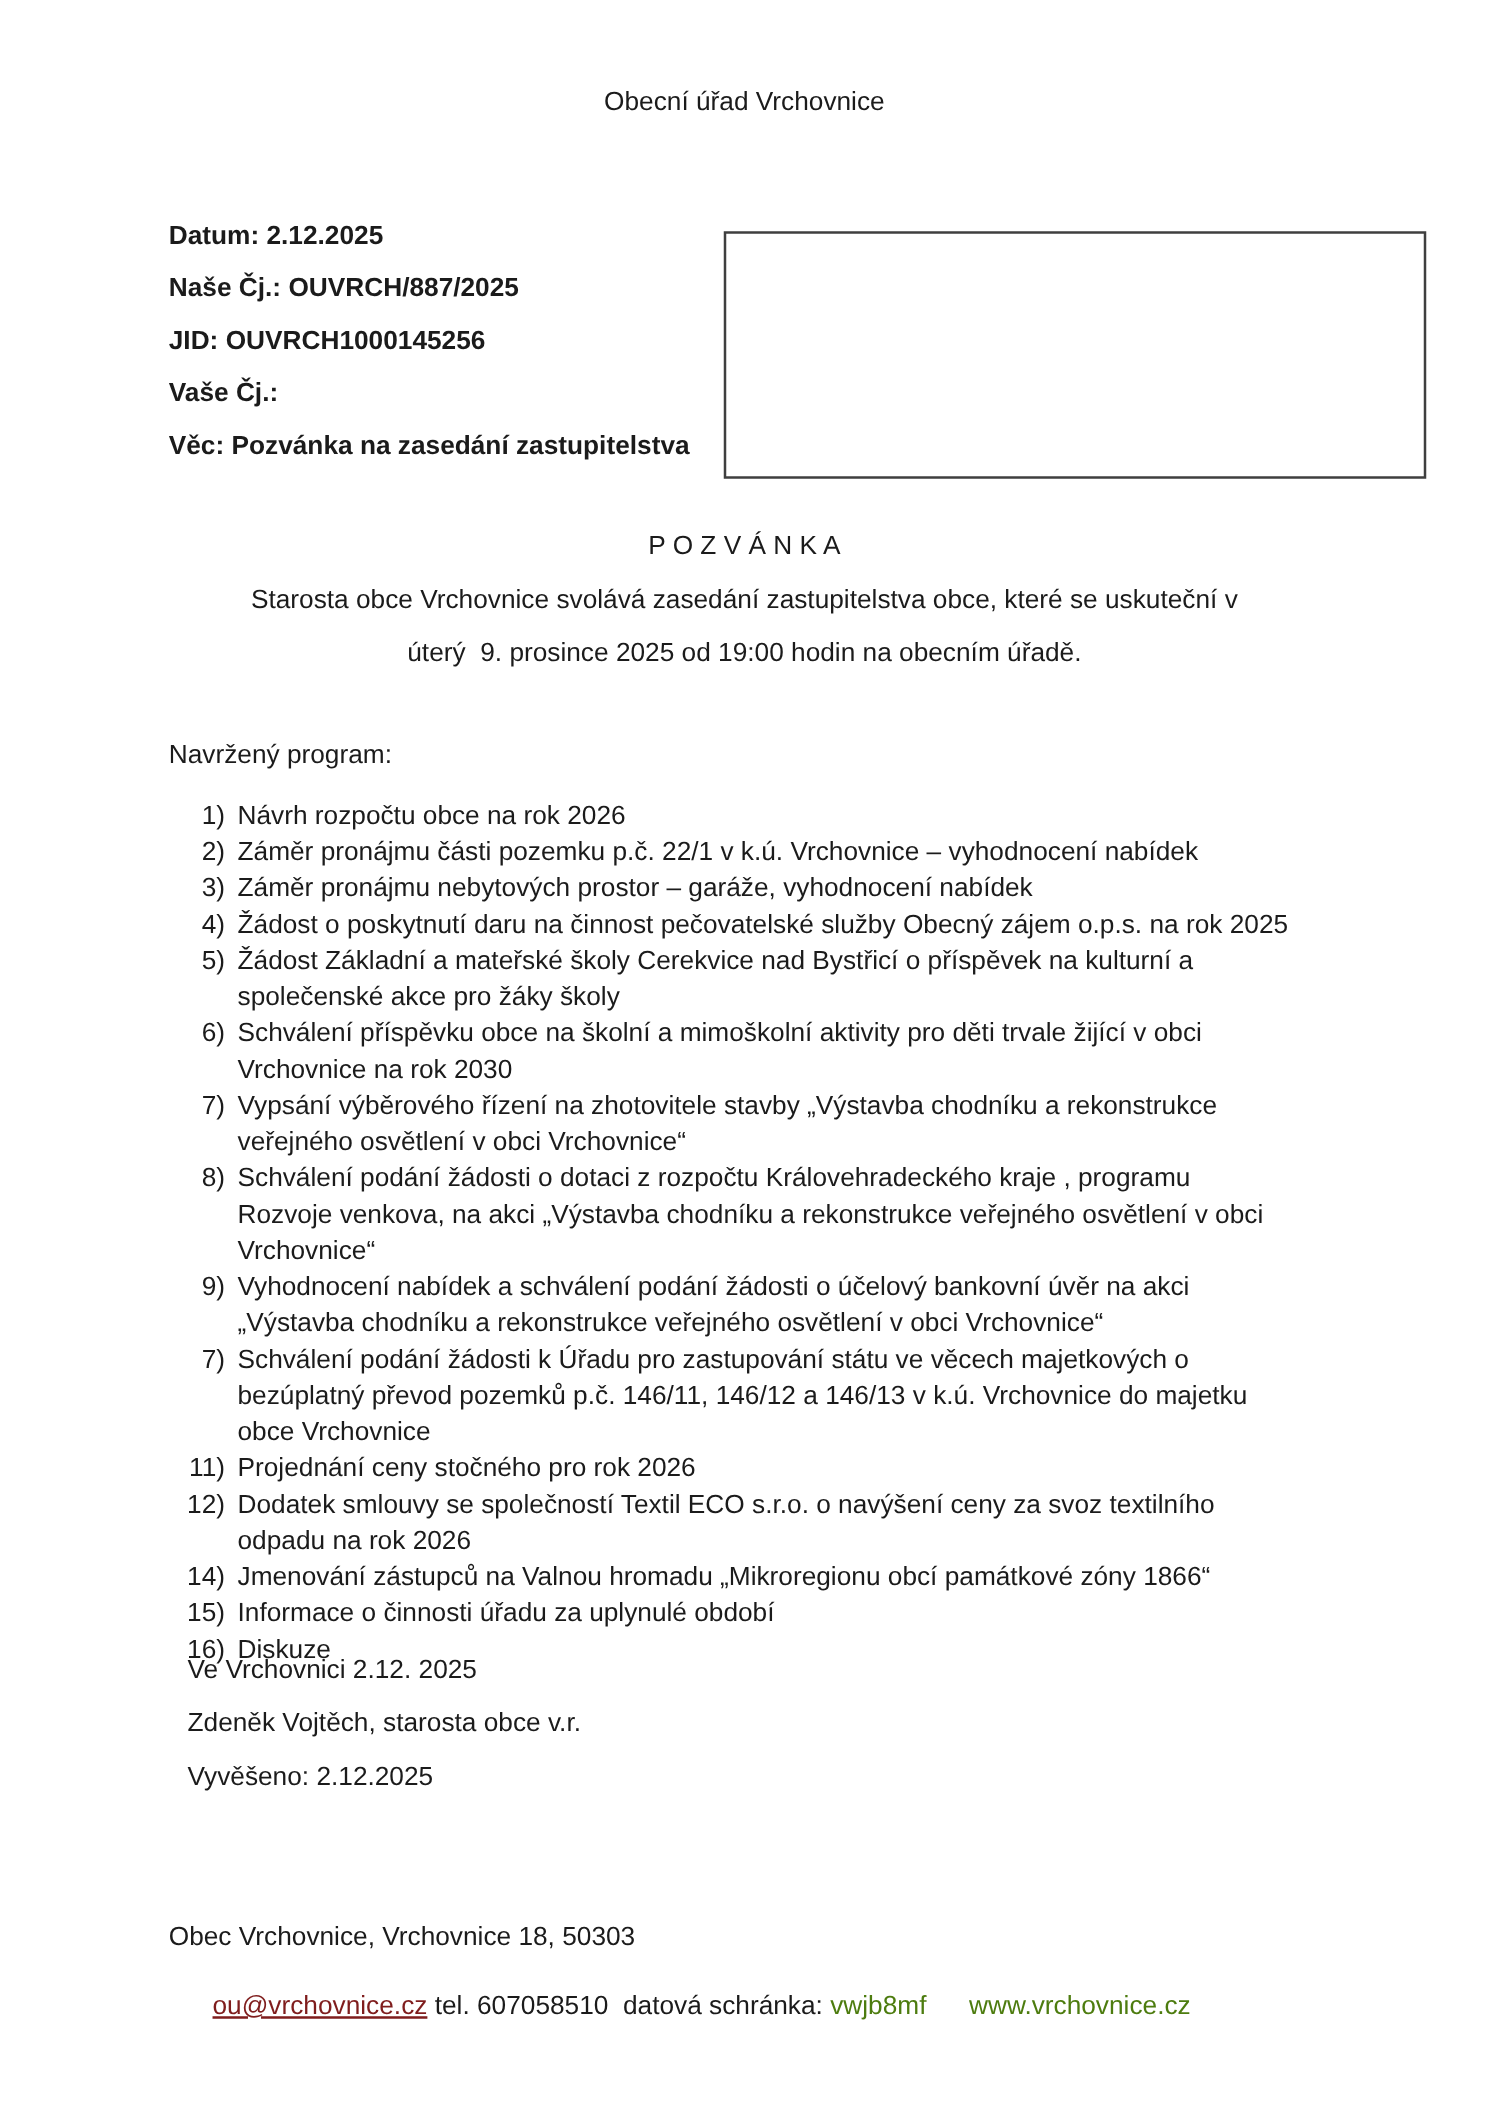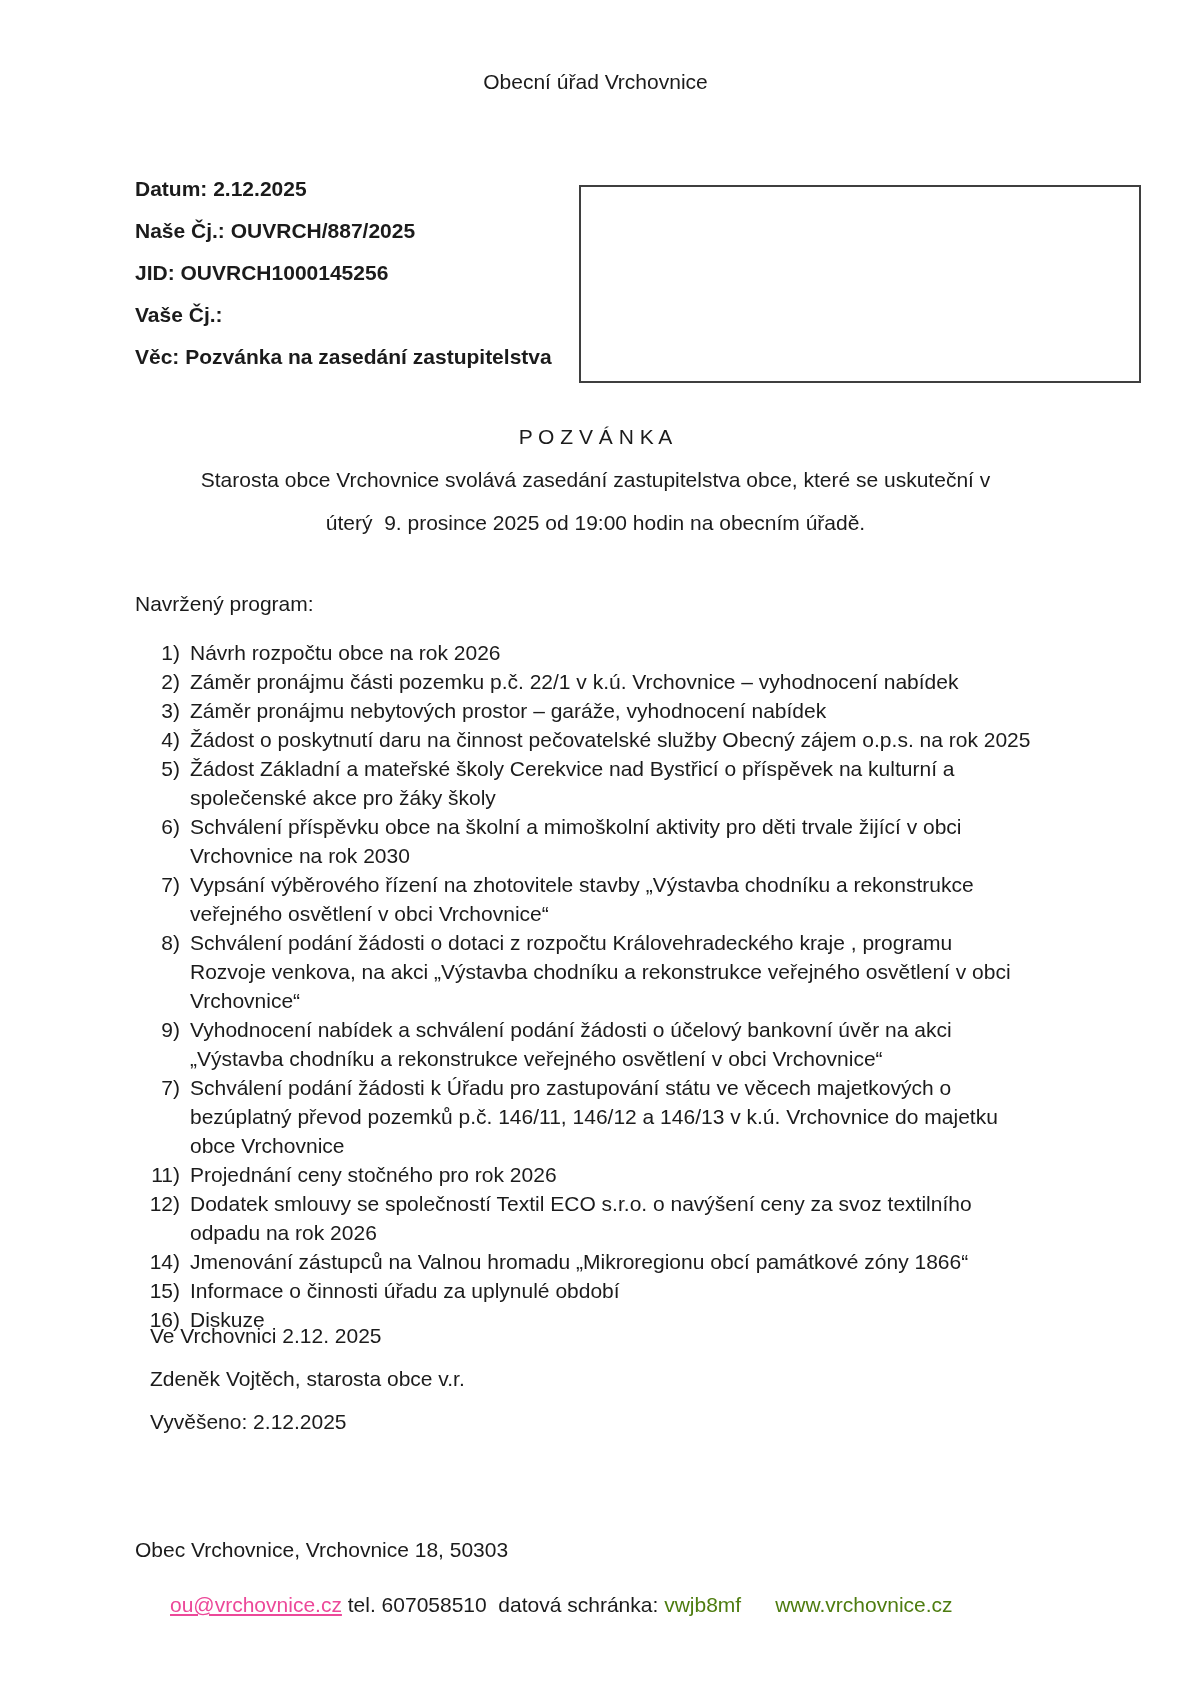--- a/index.html
+++ b/index.html
@@ -102,21 +102,21 @@
   }
   .footer .address-line {
     line-height: 26px;
     margin-bottom: 3px;
   }
   .footer .contact-line {
     line-height: 26px;
     white-space: pre-wrap;
   }
   .email-link {
-    color: #ec4899;
+    color: #7f1d1d;
     text-decoration: underline;
     cursor: pointer;
   }
   .green-text { color: #4d7c0f; }
   .website-text { margin-left: 34px; }
 </style>
 </head>
 <body>
 
 <div class="page">

